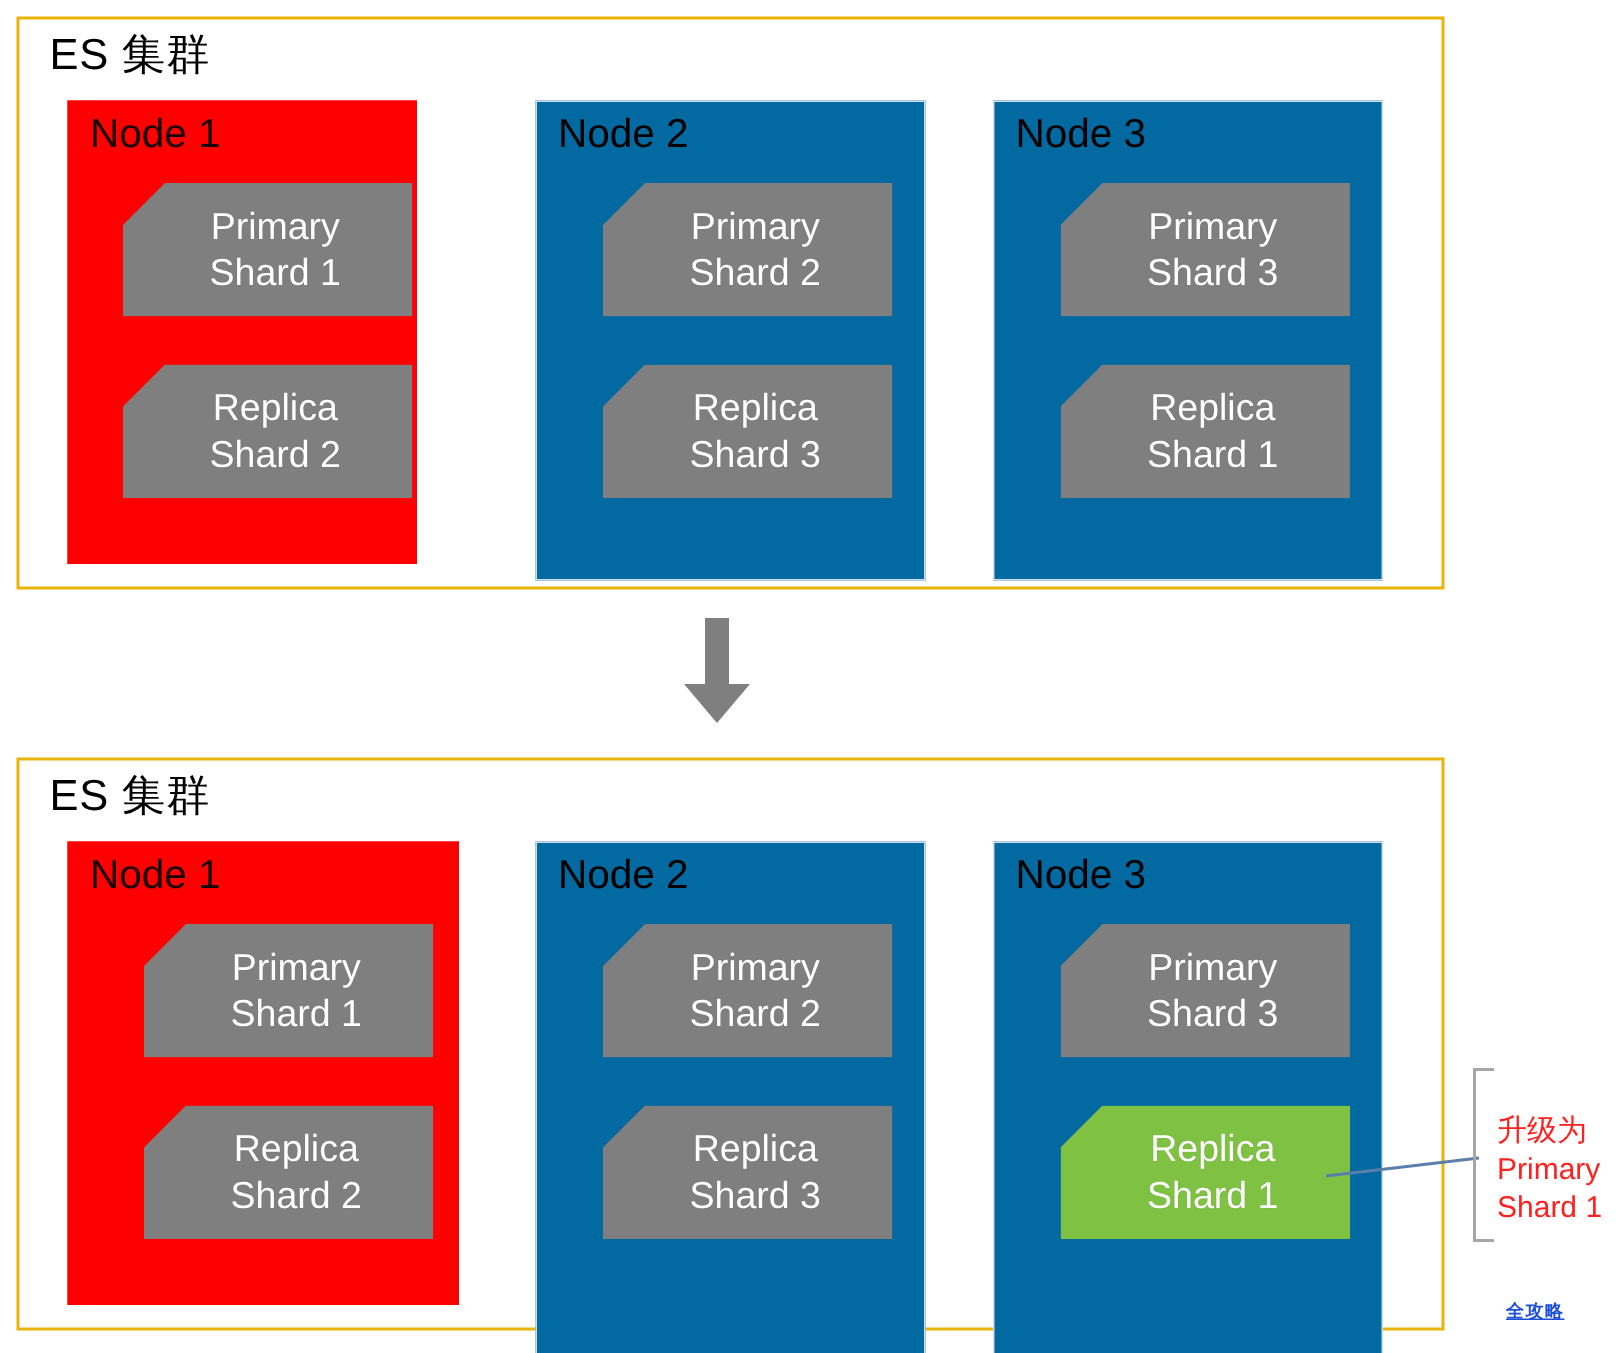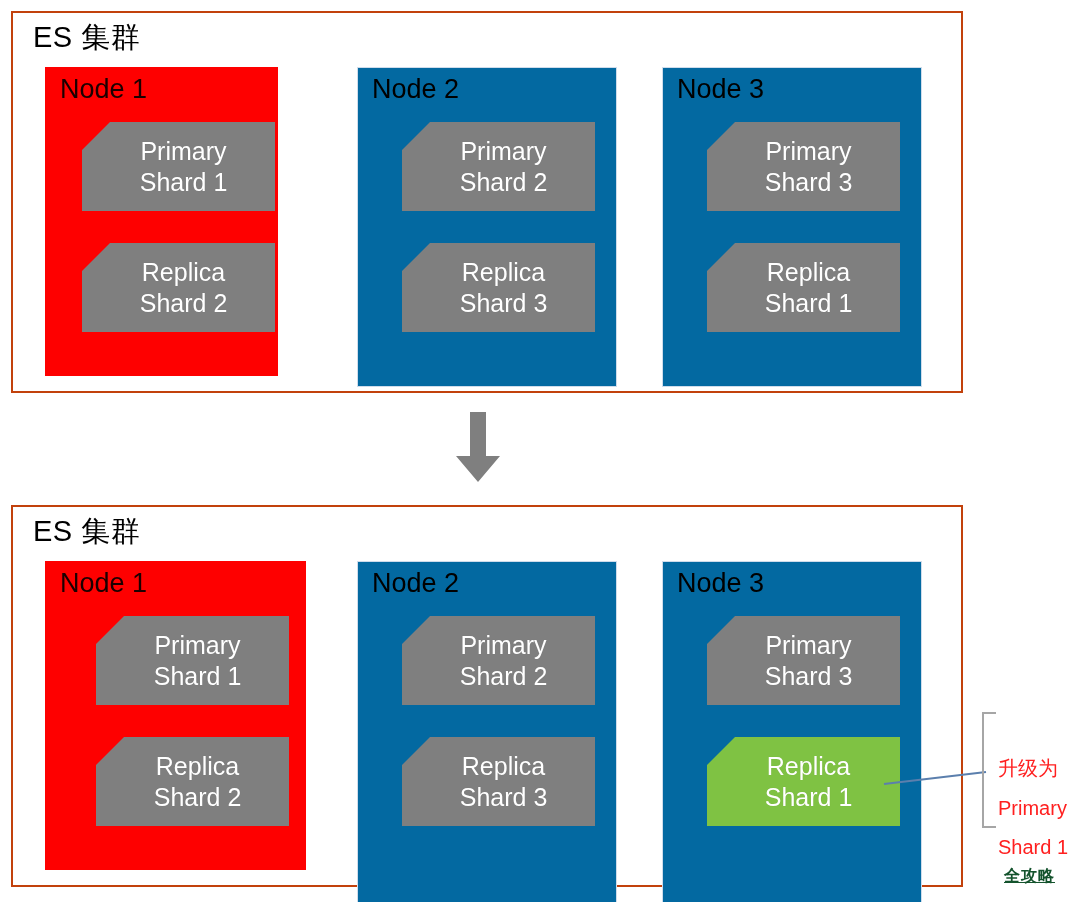--- a/index.html
+++ b/index.html
@@ -15,21 +15,21 @@
     width: 1080px;
     height: 902px;
     background: #ffffff;
     overflow: hidden;
   }
 
   
   .cluster {
     position: absolute;
     box-sizing: border-box;
-    border: 2px solid #c2410c;
+    border: 2px solid #eab308;
     background: #ffffff;
   }
   .cluster-title {
     position: absolute;
     left: 20px;
     top: 10px;
     font-size: 29px;
     line-height: 1;
     color: #000000;
     letter-spacing: 0.5px;
@@ -99,32 +99,32 @@
     border-right: none;
     background: transparent;
   }
   .callout-text {
     position: absolute;
     color: #FF2020;
     font-size: 20px;
     line-height: 1.28;
     white-space: nowrap;
   }
-  .callout-text span { display: block; margin-top: 14px; }
+  .callout-text span { display: block; }
   .connector {
     position: absolute;
     overflow: visible;
   }
 
   
   .watermark {
     position: absolute;
-    font-size: 16px;
+    font-size: 12px;
     font-weight: bold;
-    color: #14532d;
+    color: #1d4ed8;
     letter-spacing: 1px;
     white-space: nowrap;
     text-decoration: underline;
   }
 </style>
 </head>
 <body>
 
 <div id="canvas">
 

